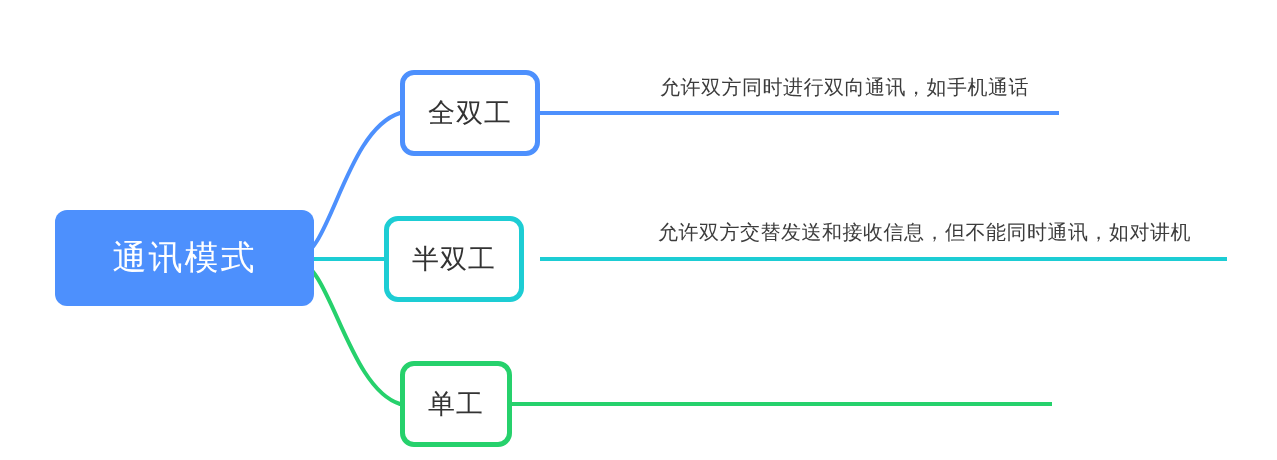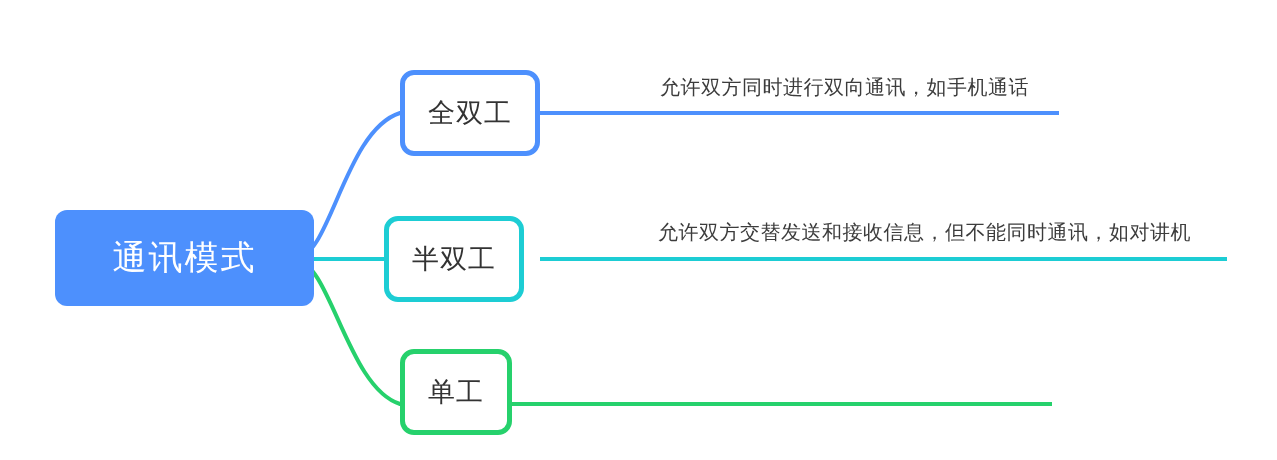--- a/index.html
+++ b/index.html
@@ -65,21 +65,21 @@
   }
   .node-half-duplex {
     left: 384px;
     top: 216px;
     width: 140px;
     height: 86px;
     border-color: #1dcdd4;
   }
   .node-simplex {
     left: 400px;
-    top: 349px;
+    top: 361px;
     width: 112px;
     height: 86px;
     border-color: #26d16c;
   }
   .desc {
     position: absolute;
     font-size: 20px;
     color: #3c3c3c;
     white-space: nowrap;
     letter-spacing: 0.5px;

